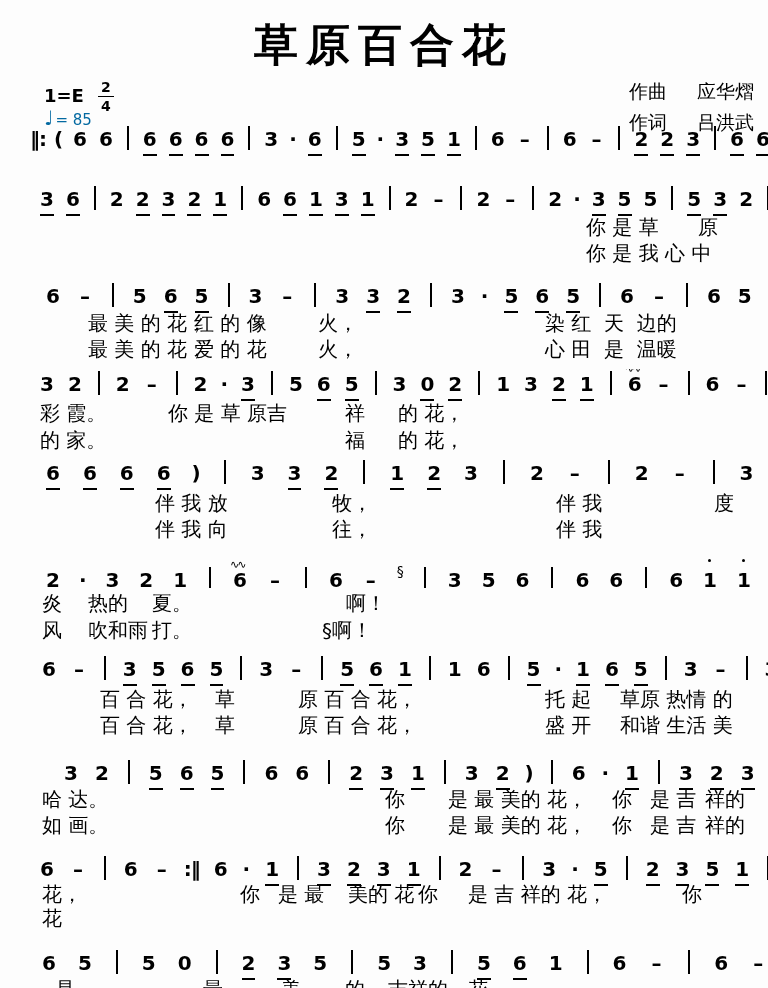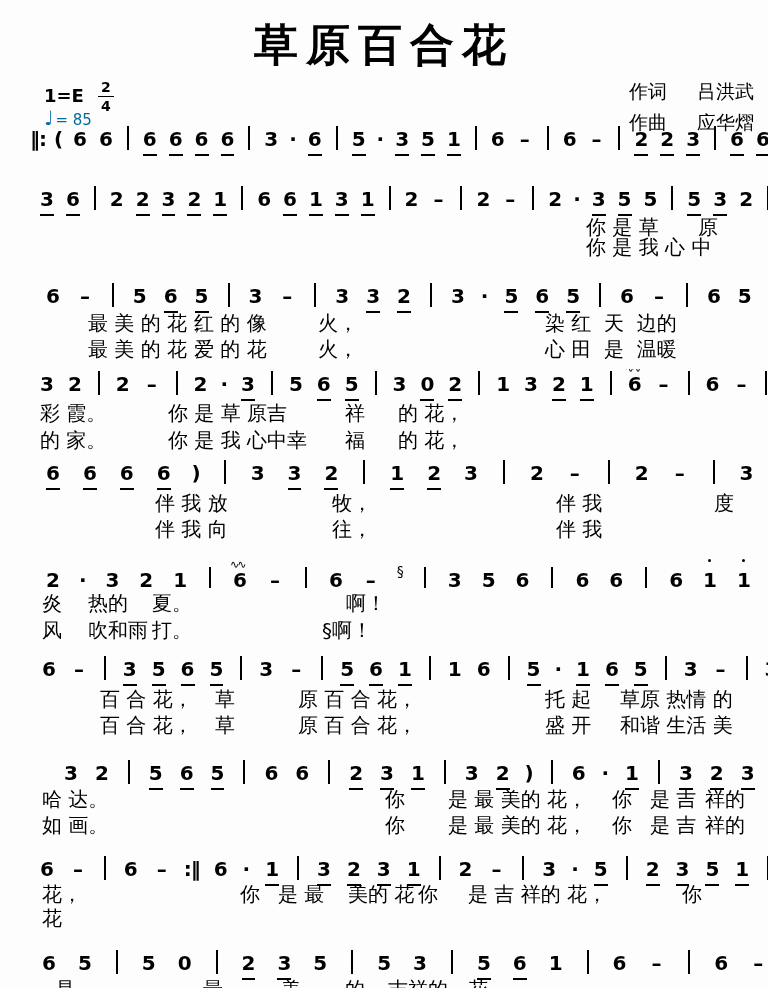--- a/index.html
+++ b/index.html
@@ -49,40 +49,40 @@
   <div class="hdr-left">
     <span>1=E</span><span class="frac"><span class="num">2</span><span class="den">4</span></span>
   </div>
 
   <div class="tempo">
     <span class="qnote">♩</span><span>= 85</span>
   </div>
 
   <div class="hdr-right">
     <div class="credit">
+      <span>作曲</span>
+      <span>应华熠</span>
+    </div>
+    <div class="credit">
       <span>作词</span>
       <span>吕洪武</span>
-    </div>
-    <div class="credit">
-      <span>作曲</span>
-      <span>应华熠</span>
     </div>
   </div>
 
   <div id="score">
       <div class="system" style="top: 124px;">
         <div class="notes-row" style="padding-left: 30px; word-spacing: 1px;"><span class="bartext">‖:</span> <span class="paren">(</span> <span class="note oct-low">6</span> <span class="note oct-low">6</span> <span class="bar"></span> <span class="note oct-low u1">6</span> <span class="note oct-low u1">6</span> <span class="note oct-low u2">6</span> <span class="note oct-low u2">6</span> <span class="bar"></span> <span class="note">3</span> <span class="aug">·</span> <span class="note oct-low u1">6</span> <span class="bar"></span> <span class="note u1">5</span> <span class="aug">·</span> <span class="note u2">3</span> <span class="note u2">5</span> <span class="note oct-high u1">1</span> <span class="bar"></span> <span class="note">6</span> <span class="dash">–</span> <span class="bar"></span> <span class="note">6</span> <span class="dash">–</span> <span class="bar"></span> <span class="note u1">2</span> <span class="note u1">2</span> <span class="note u1">3</span> <span class="bar"></span> <span class="note u1">6</span> <span class="note u2">6</span>                     </div>
       </div>
       <div class="system" style="top: 184px;">
         <div class="notes-row" style="padding-left: 38px; word-spacing: 1px;"><span class="note oct-low u1">3</span> <span class="note oct-low u1">6</span> <span class="bar"></span> <span class="note">2</span> <span class="note u2">2</span> <span class="note u2">3</span> <span class="note u2">2</span> <span class="note u2">1</span> <span class="bar"></span> <span class="note oct-low">6</span> <span class="note oct-low u2">6</span> <span class="note u2">1</span> <span class="note u2">3</span> <span class="note u2">1</span> <span class="bar"></span> <span class="note">2</span> <span class="dash">–</span> <span class="bar"></span> <span class="note">2</span> <span class="dash">–</span> <span class="bar"></span> <span class="note">2</span> <span class="aug">·</span> <span class="note u1">3</span> <span class="note u1">5</span> <span class="note">5</span> <span class="bar"></span> <span class="note u1">5</span> <span class="note u1">3</span> <span class="note">2</span> <span class="bar"></span>                       </div>
         <div class="lyric-row" style="top: 30px;">
           <span class="lyric-seg" style="left: 586px;">你 是 草</span>
           <span class="lyric-seg" style="left: 698px;">原</span>
         </div>
-        <div class="lyric-row" style="top: 50px;">
+        <div class="lyric-row" style="top: 56px;">
           <span class="lyric-seg" style="left: 586px;">你 是 我 心 中</span>
         </div>
       </div>
       <div class="system" style="top: 281px;">
         <div class="notes-row" style="padding-left: 44px; word-spacing: 6px;"><span class="note">6</span> <span class="dash">–</span> <span class="bar"></span> <span class="note">5</span> <span class="note u1">6</span> <span class="note u1">5</span> <span class="bar"></span> <span class="note">3</span> <span class="dash">–</span> <span class="bar"></span> <span class="note">3</span> <span class="note u1">3</span> <span class="note u1">2</span> <span class="bar"></span> <span class="note">3</span> <span class="aug">·</span> <span class="note u1">5</span> <span class="note u1">6</span> <span class="note u1">5</span> <span class="bar"></span> <span class="note">6</span> <span class="dash">–</span> <span class="bar"></span> <span class="note">6</span> <span class="note">5</span>          </div>
         <div class="lyric-row" style="top: 29px;">
           <span class="lyric-seg" style="left: 88px;">最 美 的 花，</span>
           <span class="lyric-seg" style="left: 194px;">红 的 像</span>
           <span class="lyric-seg" style="left: 318px;">火，</span>
           <span class="lyric-seg" style="left: 545px;">染 红  天  边的</span>
@@ -97,21 +97,20 @@
       <div class="system" style="top: 369px;">
         <div class="notes-row" style="padding-left: 38px; word-spacing: 3px;"><span class="note">3</span> <span class="note">2</span> <span class="bar"></span> <span class="note">2</span> <span class="dash">–</span> <span class="bar"></span> <span class="note">2</span> <span class="aug">·</span> <span class="note u1">3</span> <span class="bar"></span> <span class="note">5</span> <span class="note u1">6</span> <span class="note u1">5</span> <span class="bar"></span> <span class="note">3</span> <span class="note u1">0</span> <span class="note u1">2</span> <span class="bar"></span> <span class="note">1</span> <span class="note">3</span> <span class="note u1">2</span> <span class="note u1">1</span> <span class="bar"></span> <span class="note">6<span class="mord">∿∿</span></span> <span class="dash">–</span> <span class="bar"></span> <span class="note">6</span> <span class="dash">–</span> <span class="bar"></span>               </div>
         <div class="lyric-row" style="top: 31px;">
           <span class="lyric-seg" style="left: 40px;">彩 霞。</span>
           <span class="lyric-seg" style="left: 168px;">你 是 草 原吉</span>
           <span class="lyric-seg" style="left: 345px;">祥</span>
           <span class="lyric-seg" style="left: 398px;">的 花，</span>
         </div>
         <div class="lyric-row" style="top: 58px;">
           <span class="lyric-seg" style="left: 40px;">的 家。</span>
-          <span class="lyric-seg" style="left: 168px;">你 是 我 心中幸</span>
           <span class="lyric-seg" style="left: 345px;">福</span>
           <span class="lyric-seg" style="left: 398px;">的 花，</span>
         </div>
       </div>
       <div class="system" style="top: 458px;">
         <div class="notes-row" style="padding-left: 44px; word-spacing: 12px;"><span class="note oct-low u1">6</span> <span class="note oct-low u1">6</span> <span class="note oct-low u2">6</span> <span class="note oct-low u2">6</span> <span class="paren">)</span> <span class="bar"></span> <span class="note">3</span> <span class="note u1">3</span> <span class="note u1">2</span> <span class="bar"></span> <span class="note u1">1</span> <span class="note u1">2</span> <span class="note">3</span> <span class="bar"></span> <span class="note">2</span> <span class="dash">–</span> <span class="bar"></span> <span class="note">2</span> <span class="dash">–</span> <span class="bar"></span> <span class="note">3</span>      </div>
         <div class="lyric-row" style="top: 32px;">
           <span class="lyric-seg" style="left: 155px;">伴 我 放</span>
           <span class="lyric-seg" style="left: 332px;">牧，</span>
           <span class="lyric-seg" style="left: 556px;">伴 我</span>

